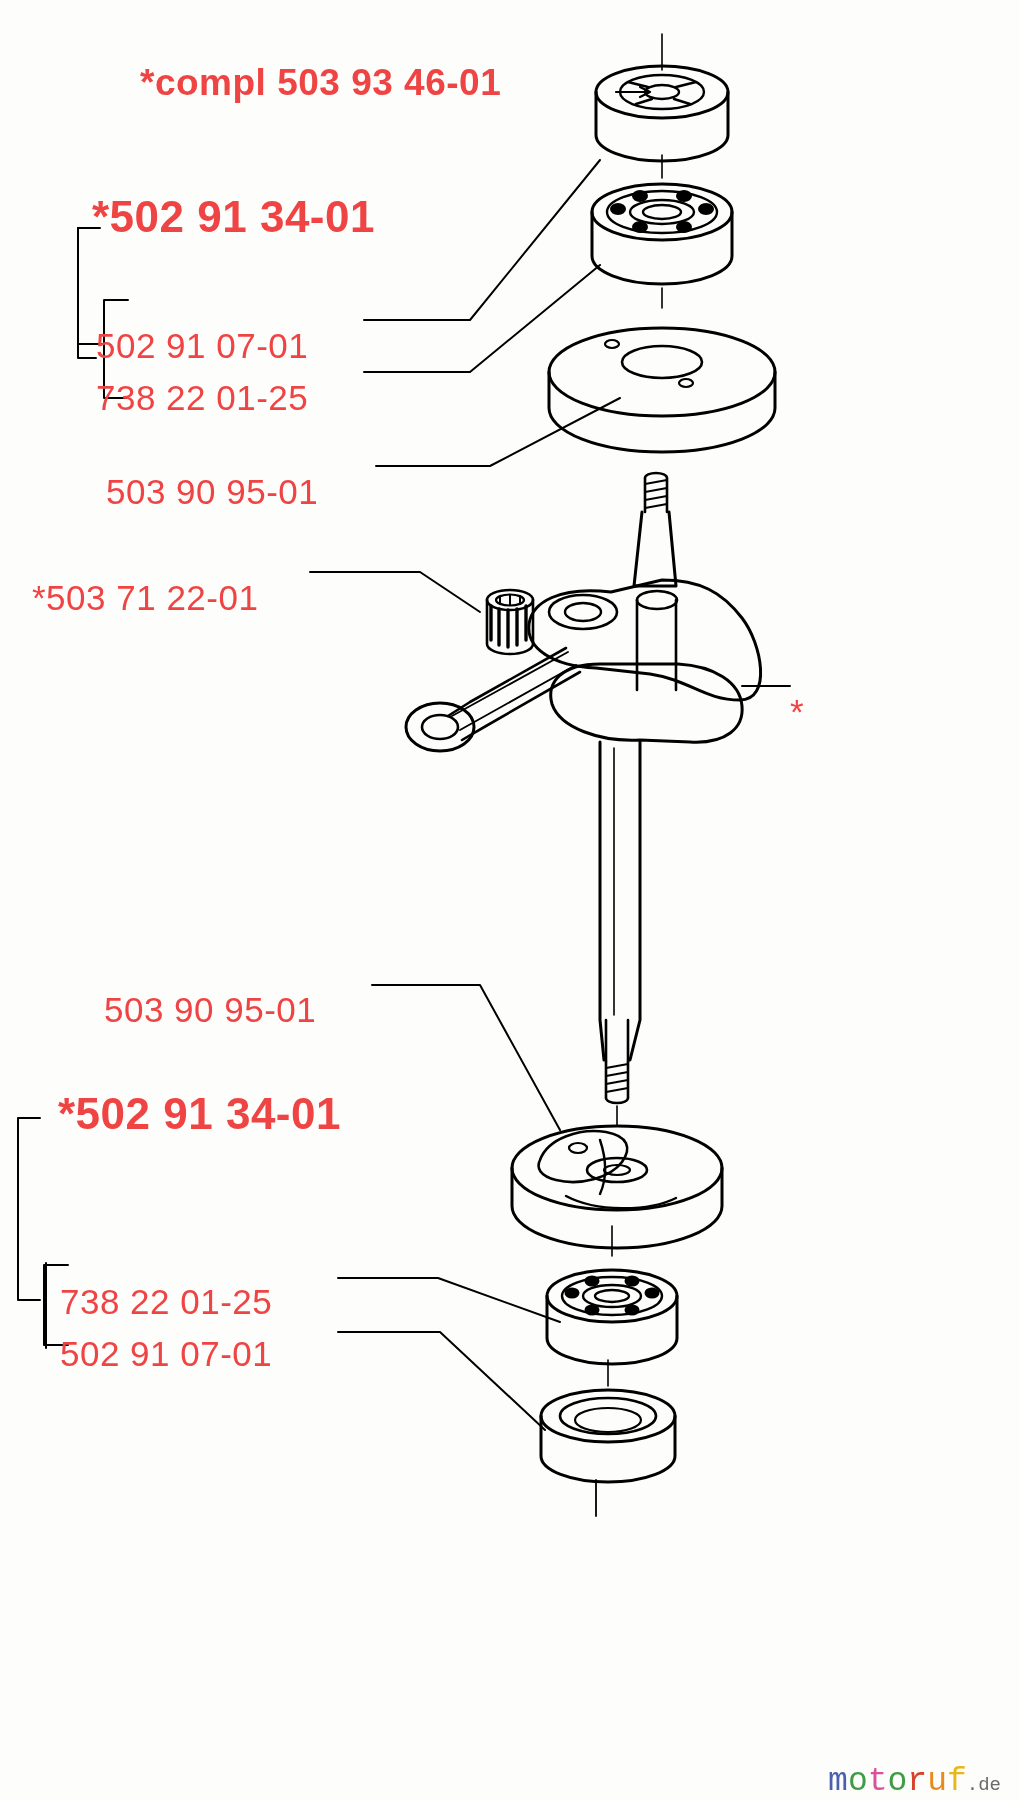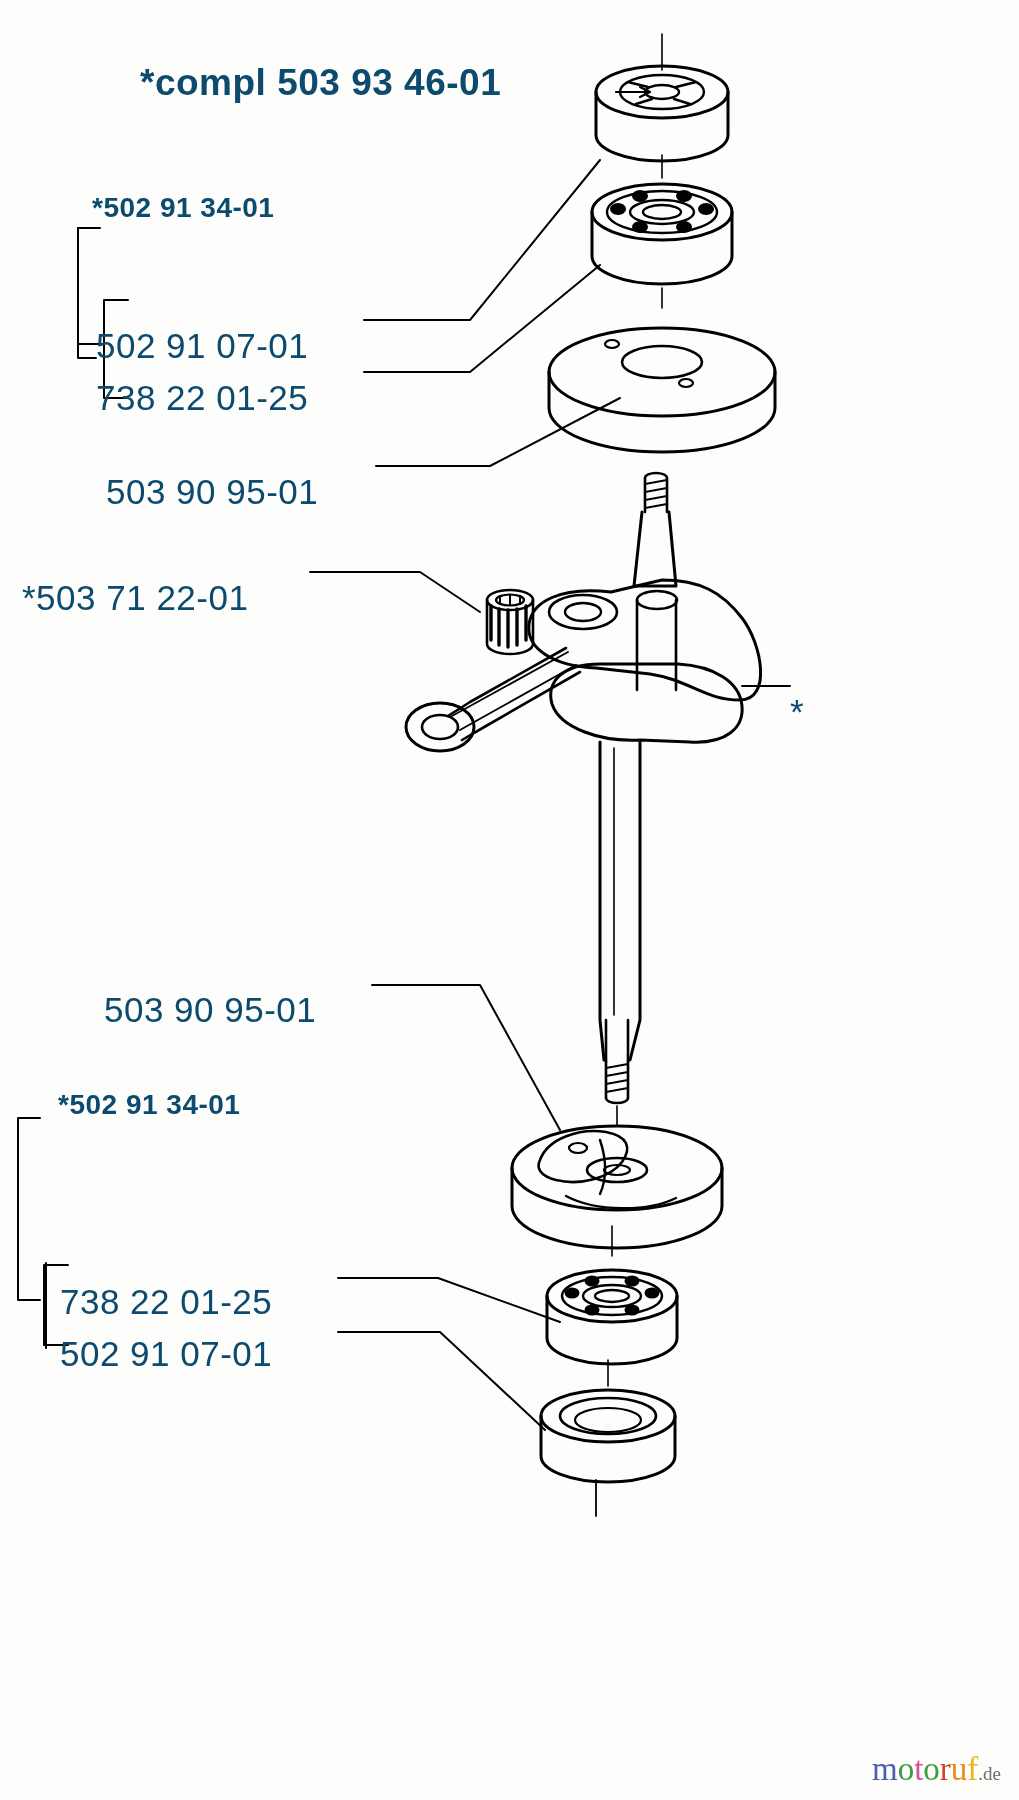--- a/index.html
+++ b/index.html
@@ -21,43 +21,43 @@
   #diagram-svg {
     position: absolute;
     left: 0;
     top: 0;
     width: 1019px;
     height: 1800px;
   }
   .label {
     position: absolute;
     white-space: nowrap;
-    color: #0c4a6e;
+    color: #ef4444;
     font-family: "Liberation Sans", sans-serif;
     letter-spacing: 0.5px;
   }
   .label.plain {
     font-weight: 400;
     font-size: 35px;
     margin-top: 26px;
   }
   .label.bold {
     font-weight: 700;
-    font-size: 28px;
+    font-size: 44px;
     text-align: center;
   }
   .label.title {
     font-weight: 700;
     font-size: 37px;
   }
   #watermark {
     position: absolute;
     right: 18px;
-    bottom: 14px;
-    font-family: Liberation Serif, serif;
+    bottom: 2px;
+    font-family: Liberation Mono, monospace;
     font-size: 33px;
     letter-spacing: 0px;
     line-height: 1;
     user-select: none;
   }
   #watermark .ch {
     display: inline-block;
   }
   #watermark .suffix {
     font-size: 19px;
@@ -287,21 +287,21 @@
   <div class="label title" style="left:140px; top:62px;">*compl 503 93 46-01</div>
 
   <div class="label bold" style="left:92px; top:192px;">*502 91 34-01</div>
 
   <div class="label plain" style="left:96px; top:300px;">502 91 07-01</div>
 
   <div class="label plain" style="left:96px; top:352px;">738 22 01-25</div>
 
   <div class="label plain" style="left:106px; top:446px;">503 90 95-01</div>
 
-  <div class="label plain" style="left:22px; top:552px;">*503 71 22-01</div>
+  <div class="label plain" style="left:32px; top:552px;">*503 71 22-01</div>
 
   <div class="label plain" style="left:790px; top:666px;">*</div>
 
   <div class="label plain" style="left:104px; top:964px;">503 90 95-01</div>
 
   <div class="label bold" style="left:58px; top:1089px;">*502 91 34-01</div>
 
   <div class="label plain" style="left:60px; top:1256px;">738 22 01-25</div>
 
   <div class="label plain" style="left:60px; top:1308px;">502 91 07-01</div>

